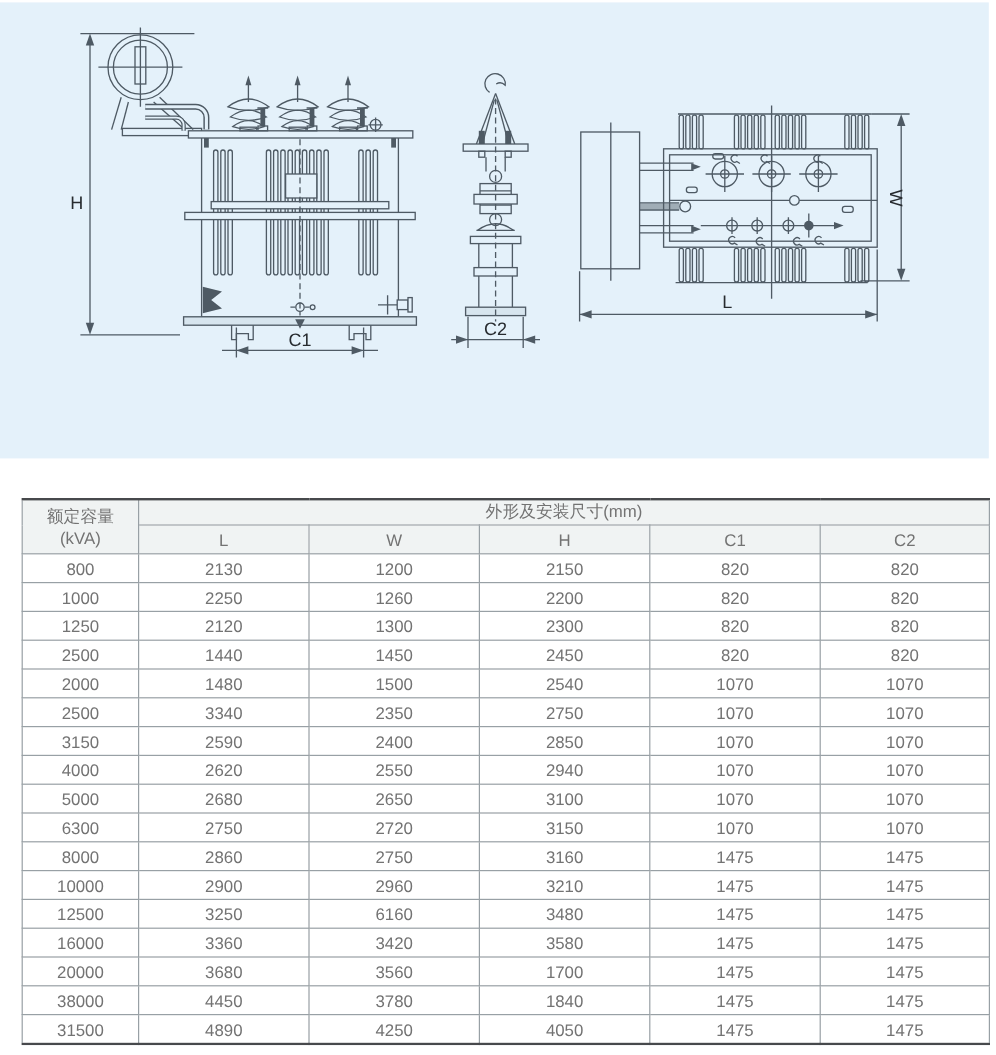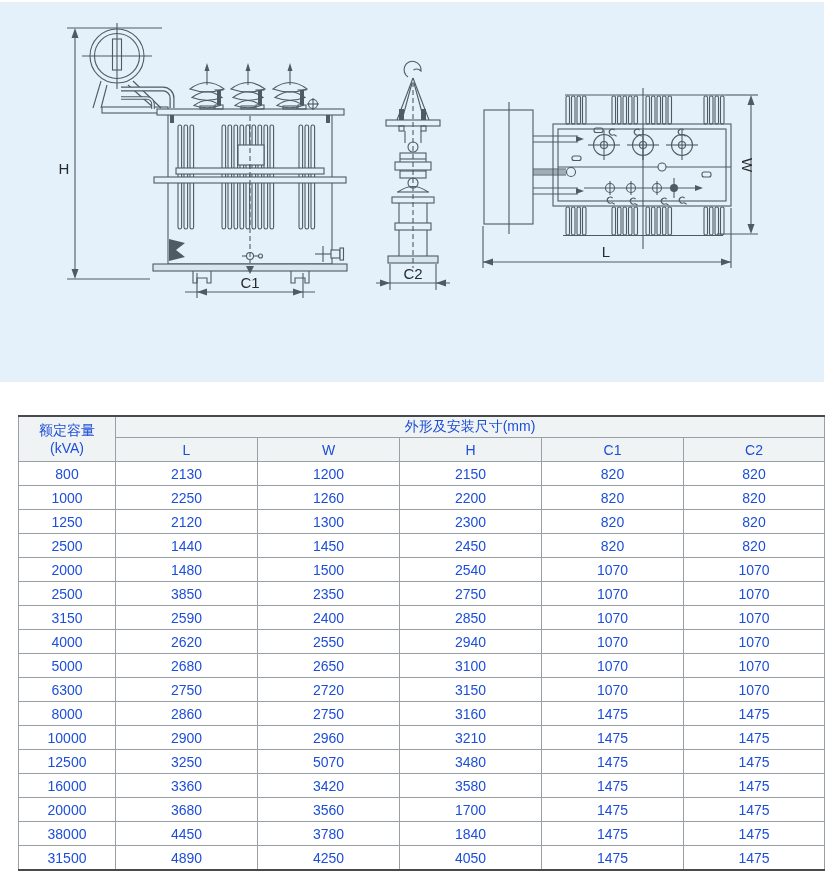--- a/index.html
+++ b/index.html
@@ -12,21 +12,21 @@
   .d .bgfill{fill:var(--panel);stroke:var(--line);}
   .d .plate{fill:#d7e5ee;stroke:var(--line);}
   .d .dash{stroke-dasharray:5 3;}
   .d .pipe{stroke-width:5;}
   .d .pipecore{stroke:var(--panel);stroke-width:2.6;}
   .d .pipe2{stroke-width:3.6;}
   .d .pipe2core{stroke:var(--panel);stroke-width:1.6;}
   .d .hatch{fill:var(--line);opacity:.45;stroke:none;}
   .d text{fill:#272b2f;stroke:none;font:15px "Liberation Sans",sans-serif;}
   #dims{border-collapse:collapse;margin:33px 0 0 18px;width:806px;table-layout:fixed;
-        color:#1d4ed8;border-top:2px solid #47494c;border-bottom:2px solid #47494c;}
+        color:#737373;border-top:2px solid #47494c;border-bottom:2px solid #47494c;}
   #dims th,#dims td{border:1px solid #98a0a5;font-weight:400;text-align:center;
         padding:0;font-size:14px;height:23px;overflow:hidden;white-space:nowrap;}
   #dims thead th{background:#f0f3f3;}
   #dims .h1{height:20px;}
   #dims .cap div{line-height:1.3;}
 </style>
 </head>
 <body>
 
 <div class="panel">
@@ -367,21 +367,21 @@
       <tr>
         <td>2000</td>
         <td>1480</td>
         <td>1500</td>
         <td>2540</td>
         <td>1070</td>
         <td>1070</td>
       </tr>
       <tr>
         <td>2500</td>
-        <td>3850</td>
+        <td>3340</td>
         <td>2350</td>
         <td>2750</td>
         <td>1070</td>
         <td>1070</td>
       </tr>
       <tr>
         <td>3150</td>
         <td>2590</td>
         <td>2400</td>
         <td>2850</td>
@@ -424,21 +424,21 @@
         <td>10000</td>
         <td>2900</td>
         <td>2960</td>
         <td>3210</td>
         <td>1475</td>
         <td>1475</td>
       </tr>
       <tr>
         <td>12500</td>
         <td>3250</td>
-        <td>5070</td>
+        <td>6160</td>
         <td>3480</td>
         <td>1475</td>
         <td>1475</td>
       </tr>
       <tr>
         <td>16000</td>
         <td>3360</td>
         <td>3420</td>
         <td>3580</td>
         <td>1475</td>

